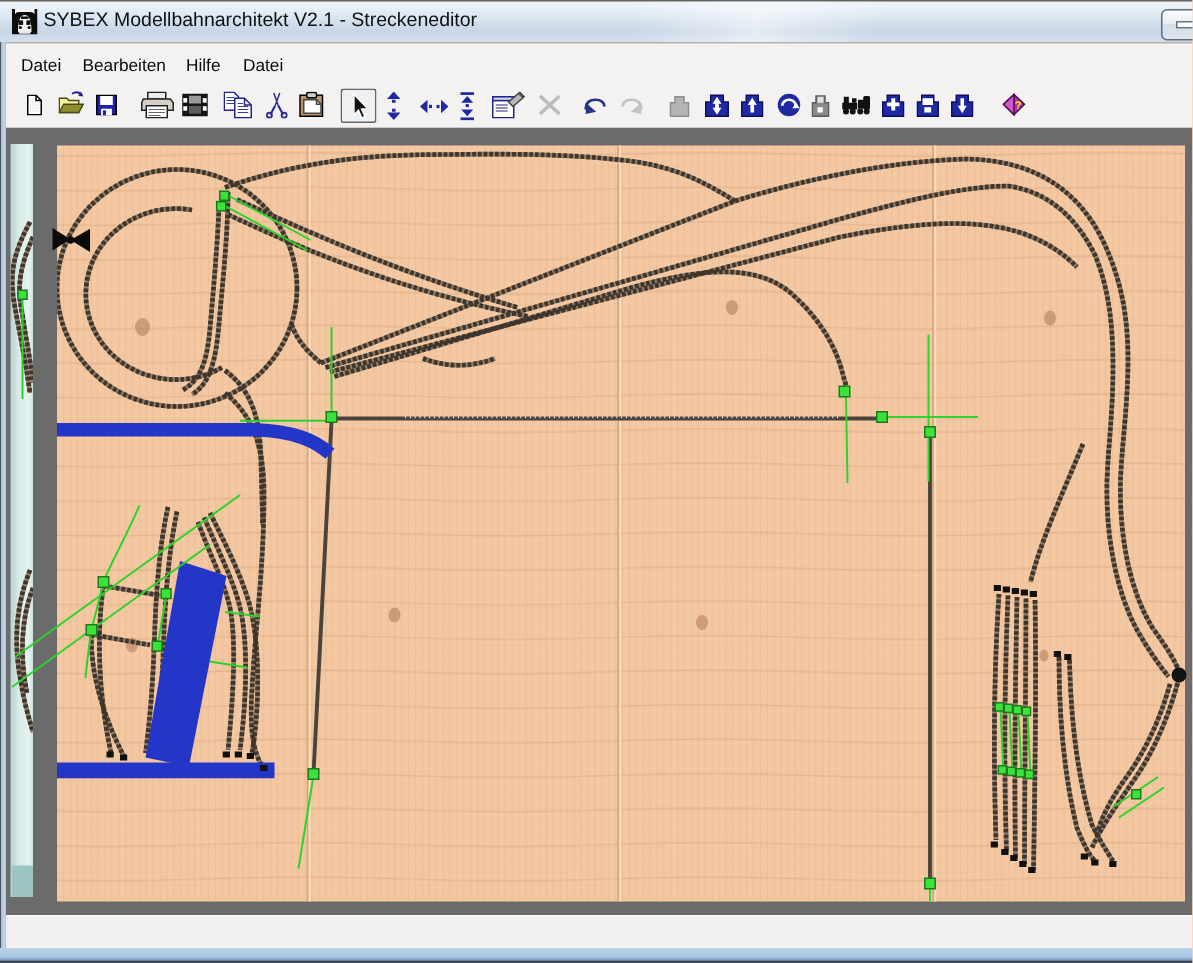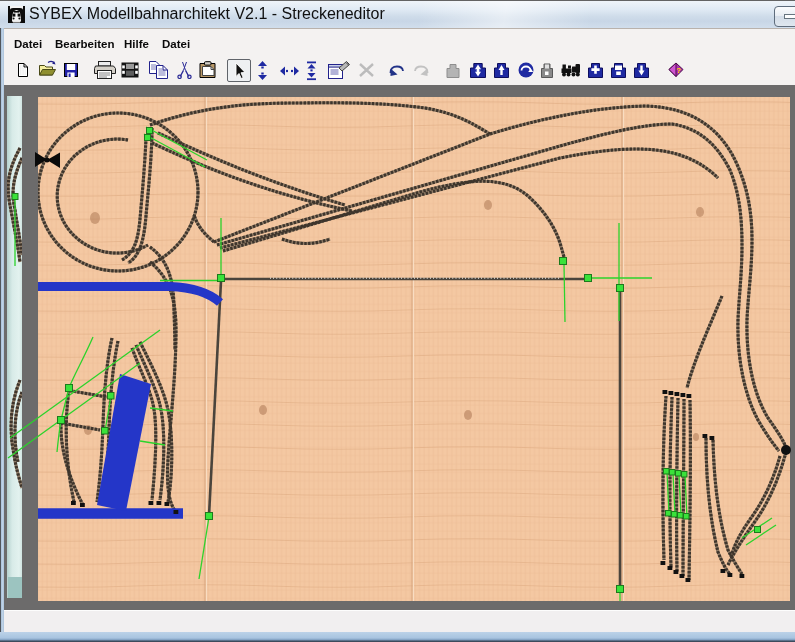--- a/index.html
+++ b/index.html
@@ -6,28 +6,28 @@
 body{width:795px;height:642px;overflow:hidden;position:relative;
   font-family:"Liberation Sans",sans-serif;background:#e8e3de;}
 #win{position:absolute;left:0;top:0;width:795px;height:642px;}
 
 #title{position:absolute;left:0;top:0;width:795px;height:28px;
   background:linear-gradient(#eff4f9 0%,#e0eaf4 30%,#cfdcea 55%,#c8d6e6 72%,#d2dfed 100%);
   border-top:1px solid #636363;}
 #title:before{content:"";position:absolute;left:420px;top:0;width:170px;height:28px;
   background:linear-gradient(100deg,rgba(255,255,255,0) 0%,rgba(255,255,255,.5) 50%,rgba(255,255,255,0) 100%);}
 #ticon{position:absolute;left:8px;top:5px;width:17px;height:17px;}
-#ttext{position:absolute;left:29px;top:4px;font-size:16px;color:#101010;}
+#ttext{position:absolute;left:29px;top:4px;font-size:13px;color:#101010;}
 #minbtn{position:absolute;left:774px;top:5px;width:30px;height:19px;border:1px solid #5e6c7c;
   border-radius:4px;background:linear-gradient(#fbfcfd,#e8edf3 45%,#d4dde8 50%,#dfe7ef);}
 #minbtn:after{content:"";position:absolute;left:9px;top:7px;width:18px;height:3px;
   background:#fdfeff;border:1px solid #67747f;}
 
 #menubar{position:absolute;left:4px;top:28px;width:791px;height:29px;background:#f4f2f1;
-  border-top:1px solid #b9b2ac;font-weight:bold;}
+  border-top:1px solid #b9b2ac;}
 #menubar span{position:absolute;top:9px;font-size:11.5px;color:#0a0a0a;}
 
 #toolbar{position:absolute;left:4px;top:57px;width:791px;height:28px;background:#f4f2f1;}
 #toolbar svg{position:absolute;top:3px;}
 
 #canvas{position:absolute;left:0px;top:85px;}
 
 #status{position:absolute;left:4px;top:610px;width:791px;height:22px;background:#f1eff0;
   border-top:1px solid #fdfdfd;}
 

